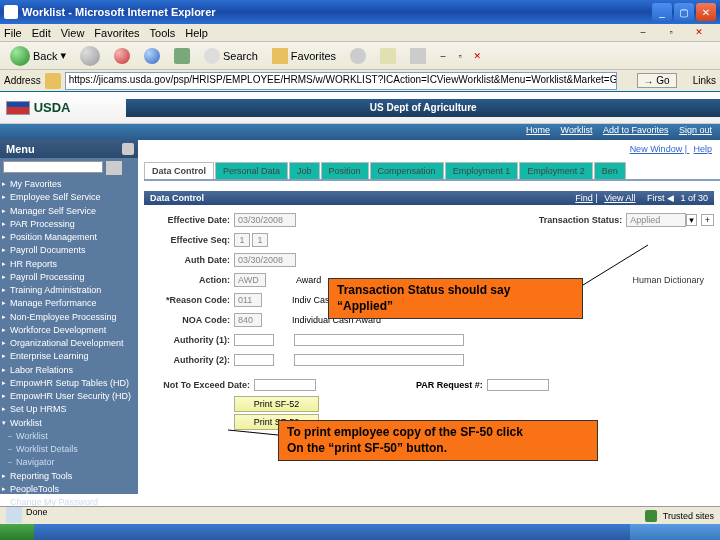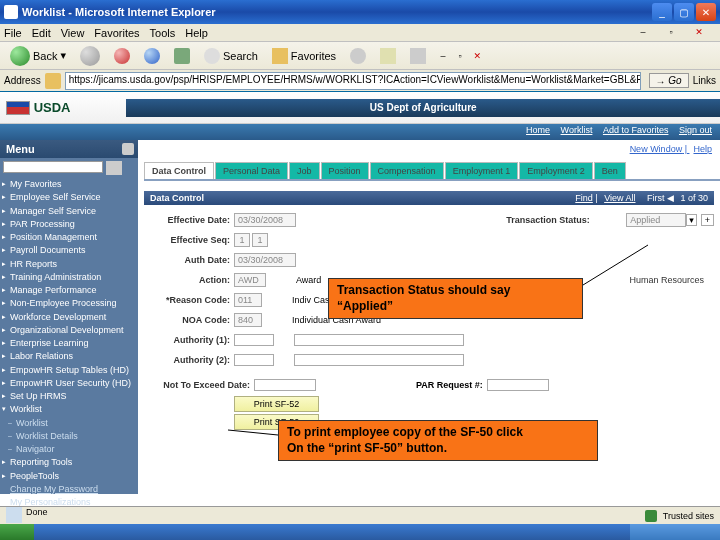--- a/index.html
+++ b/index.html
@@ -23,21 +23,21 @@
 .iebtn { display: flex; align-items: center; gap: 3px; padding: 2px 4px; }
 .circ { width: 20px; height: 20px; border-radius: 10px; display: inline-block; }
 .circ.green { background: radial-gradient(circle at 30% 30%,#9de89d,#2a8a2a); }
 .circ.gray { background: radial-gradient(circle at 30% 30%,#ddd,#999); }
 .circ.red { background: radial-gradient(circle at 30% 30%,#f5b5b5,#c83232); }
 .circ.blue { background: radial-gradient(circle at 30% 30%,#b5d5f5,#3264c8); }
 .smicon { width: 16px; height: 16px; display: inline-block; }
 
 .addrbar { height: 22px; background: #ece9d8; display: flex; align-items: center; font-size: 10px; padding: 0 4px; border-bottom: 1px solid #0369a1; }
 .addrbar .addr { flex: 1; background: #fff; border: 1px solid #7f9db9; height: 18px; padding: 1px 3px; overflow: hidden; white-space: nowrap; margin: 0 4px; }
-.gobtn { padding: 1px 6px; border: 1px solid #999; background: #f5f3ea; margin: 0 4px; font-style: italic; }
+.gobtn { padding: 1px 6px; border: 1px solid #999; background: #f5f3ea; margin: 0 16px; }
 
 
 .usdabar { height: 32px; background: linear-gradient(#fff,#f0f0f0); display: flex; align-items: center; border-bottom: 1px solid #ccc; }
 .usdalogo { margin: 0 6px; font-weight: bold; font-size: 13px; color: #0a4a2a; }
 .usdalogo .flag { width: 24px; height: 14px; background: linear-gradient(#1a4aa8 40%,#c83232 40%); display: inline-block; border: 1px solid #999; vertical-align: middle; }
 .deptbar { flex: 1; background: linear-gradient(#2a5a8a,#1a3a5a); height: 18px; color: #fff; font-size: 10px; display: flex; align-items: center; justify-content: center; font-weight: bold; margin-left: 50px; }
 .navbar { height: 16px; background: linear-gradient(#3a7ab0,#2a5a8a); text-align: right; color: #fff; font-size: 9px; padding: 1px 8px; }
 .navbar span { margin-left: 8px; text-decoration: underline; }
 
 
@@ -66,21 +66,21 @@
 .tab { background: #14b8a6; border: 1px solid #bbb; border-bottom: none; padding: 3px 7px; margin-right: 1px; color: #444; white-space: nowrap; }
 .tab.active { background: #fff; font-weight: bold; }
 
 .sectbar { background: linear-gradient(#4a6a9a,#2a4a7a); color: #fff; font-size: 9px; padding: 2px 6px; margin: 10px 6px 6px; display: flex; }
 .sectbar .t { font-weight: bold; flex: 1; }
 .sectbar .r span { margin-left: 4px; }
 
 .form { font-size: 9px; margin: 0 6px; position: relative; }
 .row { display: flex; align-items: center; margin: 3px 0; min-height: 17px; }
 .lbl { width: 90px; text-align: right; padding-right: 4px; color: #333; font-weight: bold; }
-.lbl2 { width: 120px; text-align: left; padding-right: 4px; color: #333; font-weight: bold; }
+.lbl2 { width: 120px; text-align: right; padding-right: 4px; color: #333; font-weight: bold; }
 .inp { border: 1px solid #aaa; background: #f5f5f5; padding: 1px 3px; font-size: 9px; color: #888; }
 .inpw { border: 1px solid #aaa; background: #fff; padding: 1px 3px; font-size: 9px; }
 
 .printbtn { background: linear-gradient(#fafac8,#f0f0a0); border: 1px solid #b0b080; padding: 2px 12px; font-size: 9px; margin: 2px 0 2px 90px; width: 85px; text-align: center; }
 
 .callout { position: absolute; background: #f97316; border: 1px solid #333; padding: 4px 8px; font-size: 12px; font-family: Arial; font-weight: bold; z-index: 10; line-height: 1.3; }
 
 
 .statusbar { position: absolute; bottom: 16px; left: 0; right: 0; height: 18px; background: #ece9d8; border-top: 1px solid #999; font-size: 9px; display: flex; padding: 0 6px; }
 .statusbar .r { margin-left: auto; display: flex; align-items: center; gap: 6px; }
@@ -181,20 +181,21 @@
       <span class="go"></span>
     </div>
     <ul class="navlist">
       <li>My Favorites</li>
       <li>Employee Self Service</li>
       <li>Manager Self Service</li>
       <li>PAR Processing</li>
       <li>Position Management</li>
       <li>Payroll Documents</li>
       <li>HR Reports</li>
+      <li>Payroll Processing</li>
       <li>Training Administration</li>
       <li>Manage Performance</li>
       <li>Non-Employee Processing</li>
       <li>Workforce Development</li>
       <li>Organizational Development</li>
       <li>Enterprise Learning</li>
       <li>Labor Relations</li>
       <li>EmpowHR Setup Tables (HD)</li>
       <li>EmpowHR User Security (HD)</li>
       <li>Set Up HRMS</li>
@@ -256,21 +257,21 @@
       </div>
       <div class="row">
         <span class="lbl">Auth Date:</span>
         <span class="inp" style="width:62px;">03/30/2008</span>
       </div>
       <div class="row">
         <span class="lbl">Action:</span>
         <span class="inp" style="width:32px;">AWD</span>
         <span style="margin-left:30px;">Award</span>
         <span style="flex:1"></span>
-        <span style="margin-right:10px;color:#333;">Human Resources</span>
+        <span style="margin-right:10px;color:#333;">Human Dictionary</span>
       </div>
       <div class="row">
         <span class="lbl">*Reason Code:</span>
         <span class="inp" style="width:28px;">011</span>
         <span style="margin-left:30px;">Indiv Cash Award - Rating base</span>
       </div>
       <div class="row">
         <span class="lbl">NOA Code:</span>
         <span class="inp" style="width:28px;">840</span>
         <span style="margin-left:30px;">Individual Cash Award</span>

